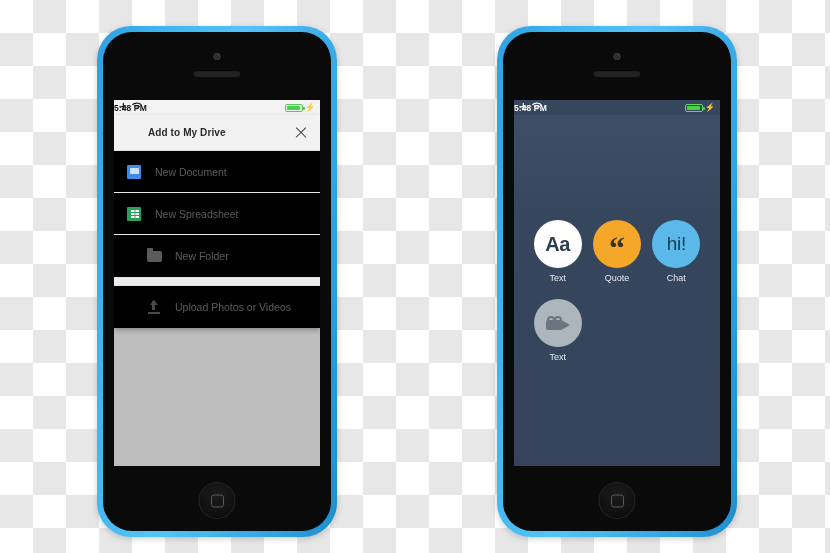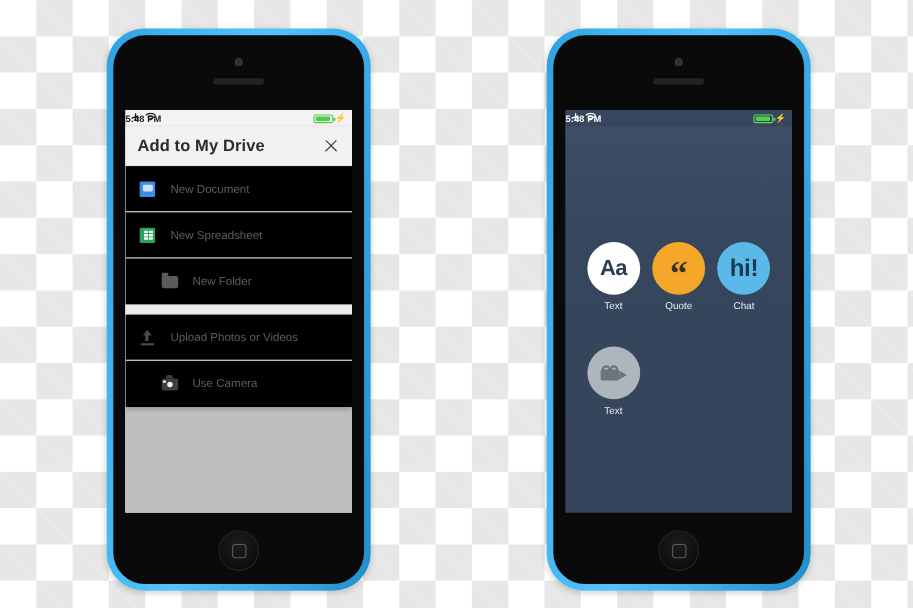--- a/index.html
+++ b/index.html
@@ -227,24 +227,25 @@
   .sheet-header {
     display: flex;
     align-items: center;
     height: 36px;
     padding: 0 11px;
     background: #f2f2f2;
     border-bottom: 1px solid #e0e0e0;
     box-sizing: border-box;
   }
   .sheet-title {
-    font-size: 15px;
+    font-size: 10px;
     font-weight: bold;
     color: #2b2b2b;
     letter-spacing: 0.1px;
+    margin-left: 23px;
   }
   .sheet-close {
     margin-left: auto;
     width: 16px; height: 16px;
     position: relative;
     cursor: pointer;
   }
   .sheet-close::before, .sheet-close::after {
     content: "";
     position: absolute;
@@ -388,21 +389,21 @@
     background: linear-gradient(180deg, #3d4e66 0%, #36465d 30%, #35445b 100%);
     display: flex;
     flex-direction: column;
   }
   .post-grid {
     position: absolute;
     left: 0; right: 0;
     top: 105px;
     display: grid;
     grid-template-columns: repeat(3, 1fr);
-    row-gap: 32px;
+    row-gap: 16px;
     padding: 0 14px;
     box-sizing: border-box;
   }
   .post-type {
     display: flex;
     flex-direction: column;
     align-items: center;
     cursor: pointer;
   }
   .pt-circle {
@@ -426,22 +427,22 @@
   }
   .pt-quote {
     font-size: 32px;
     font-weight: bold;
     color: #3a3120;
     line-height: 0;
     margin-top: 8px;
     font-family: "Liberation Serif", serif;
   }
   .pt-hi {
-    font-size: 22px;
-    font-weight: bold;
+    font-size: 19px;
+    font-weight: normal;
     color: #1b3a52;
     letter-spacing: -0.3px;
   }
   .pt-cam {
     width: 21px; height: 15px;
     background: #d24b35;
     border-radius: 3px;
     position: relative;
   }
   .pt-cam::before {
@@ -620,28 +621,20 @@
 
           <div class="sheet-group">
             <div class="sheet-item">
               <span class="icon-slot">
                   <span class="ic-upload">
                     <span class="arrowhead"></span>
                   </span>
                 </span>
               <span class="label">Upload Photos or Videos</span>
             </div>
-            <div class="sheet-item">
-              <span class="icon-slot">
-                  <span class="ic-camera">
-                    <span class="flash"></span>
-                  </span>
-                </span>
-              <span class="label">Use Camera</span>
-            </div>
           </div>
         </div>
 
       </div>
     </div>
 
     <div class="home-button">
       <div class="home-square"></div>
     </div>
   </div>

